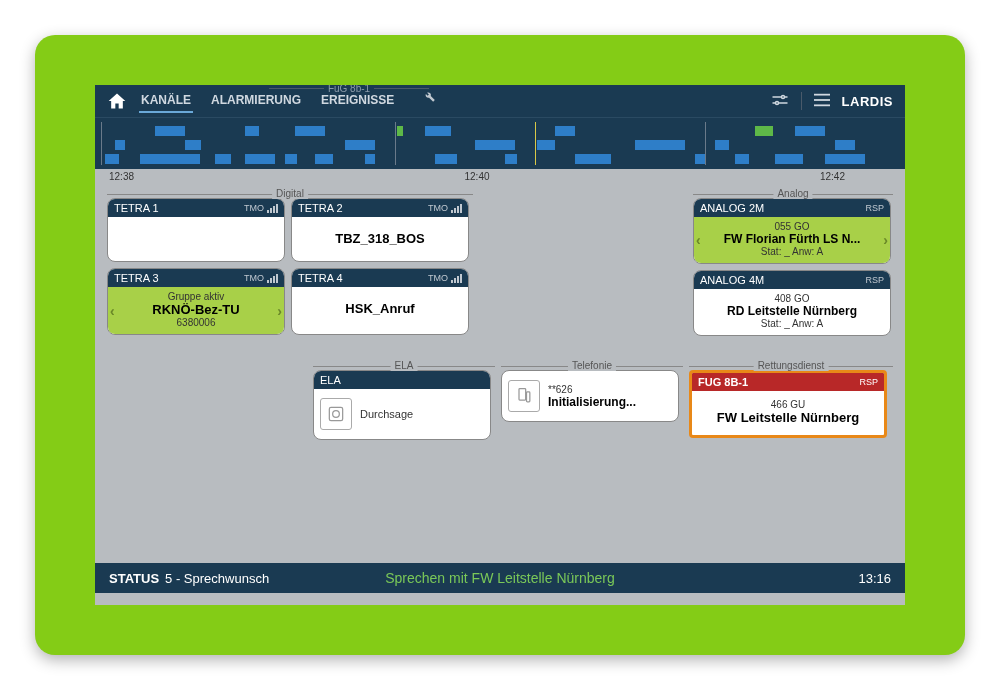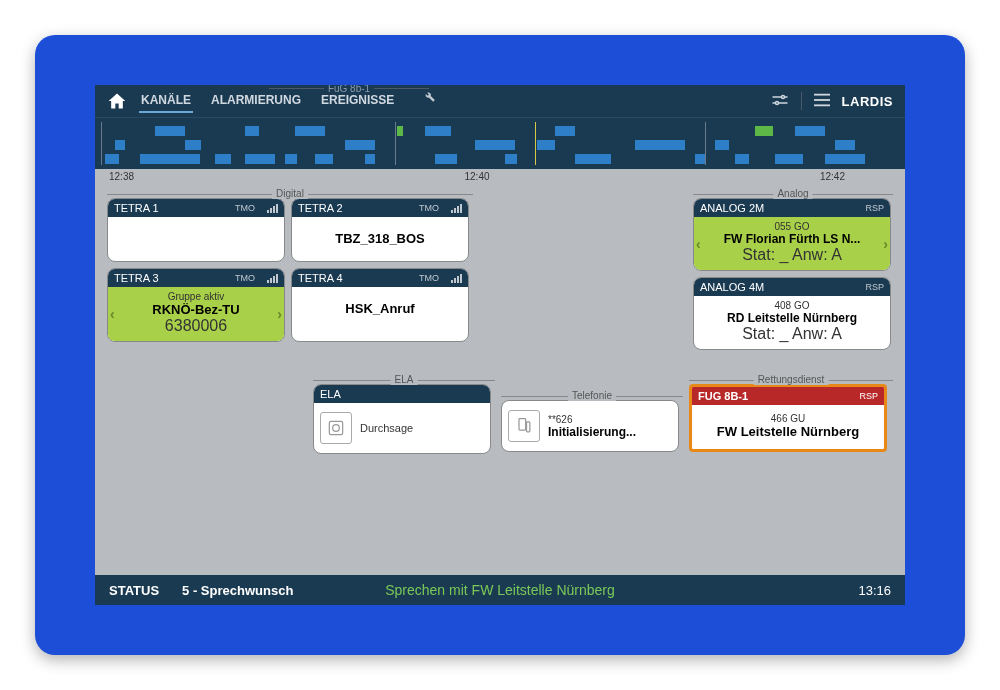--- a/index.html
+++ b/index.html
@@ -8,21 +8,21 @@
     font-family: "Segoe UI", Arial, sans-serif;
     display: flex;
     justify-content: center;
     align-items: center;
     height: 690px;
     width: 1000px;
   }
   .device {
     width: 930px;
     height: 620px;
-    background: #1d4ed8;
+    background: #84cc16;
     border-radius: 20px;
     padding: 50px 60px 50px 60px;
     box-shadow: 0 5px 15px rgba(0,0,0,0.3);
     position: relative;
   }
   .screen {
     width: 100%;
     height: 100%;
     background: #b8bcc0;
     position: relative;
@@ -159,37 +159,37 @@
   .card-header {
     background: #1a3a52;
     color: #fff;
     display: flex;
     justify-content: space-between;
     align-items: center;
     padding: 3px 6px;
     font-size: 11px;
   }
   .card-header.red { background: #b82828; }
-  .card-header .mode { font-size: 9px; color: #c0c8d0; display: flex; align-items: center; gap: 12px; }
+  .card-header .mode { font-size: 9px; color: #c0c8d0; display: flex; align-items: center; gap: 3px; }
   .signal { display: inline-flex; gap: 1px; align-items: flex-end; }
   .signal span { width: 2px; background: #c0c8d0; }
   .signal span:nth-child(1){height:3px}.signal span:nth-child(2){height:5px}.signal span:nth-child(3){height:7px}.signal span:nth-child(4){height:9px}
   .card-body {
     padding: 4px 6px 6px 6px;
     text-align: center;
     min-height: 44px;
     display: flex;
     flex-direction: column;
     justify-content: center;
     position: relative;
   }
   .card-body.green { background: #a8d048; }
   .card-sub { font-size: 10px; color: #333; }
   .card-main { font-weight: 700; font-size: 13px; color: #000; }
-  .card-extra { font-size: 16px; color: #333; }
+  .card-extra { font-size: 10px; color: #333; }
   .card.selected { border: 3px solid #e88818; border-radius: 4px; }
   .chev-l, .chev-r {
     position: absolute;
     top: 50%;
     transform: translateY(-50%);
     font-size: 14px;
     color: #888;
     font-weight: bold;
   }
   .chev-l { left: 2px; }
@@ -213,33 +213,33 @@
     display: flex;
     align-items: center;
     justify-content: center;
     color: #888;
   }
   .phone-text { display: flex; flex-direction: column; }
   
   
   .bottombar {
     position: absolute;
-    bottom: 0;
+    bottom: 12px;
     left: 0;
     right: 0;
     background: #1a3a52;
     height: 30px;
     display: flex;
     align-items: center;
     color: #fff;
     font-size: 13px;
     padding: 0 14px;
   }
   .status-label { font-weight: 600; margin-right: 6px; }
-  .status-val { font-weight: 700; margin-left: 17px; }
+  .status-val { font-weight: 400; }
   .bottom-center {
     position: absolute;
     left: 50%;
     transform: translateX(-50%);
     color: #7ac858;
     font-size: 14px;
   }
   .bottom-time { margin-left: auto; }
   .digital-row { display: flex; gap: 6px; }
 </style>
@@ -478,21 +478,21 @@
                     <circle cx="12" cy="12" r="4"></circle>
                   </svg>
               </div>
               <div class="phone-text">
                 <div class="card-sub" style="font-size:11px;">Durchsage</div>
               </div>
             </div>
           </div>
         </div>
 
-        <div class="group" style="width:182px;margin-top:16px;">
+        <div class="group" style="width:182px;">
           <div class="group-line"></div>
           <span class="group-label" style="background:#b8bcc0;">Telefonie</span>
           <div class="card phone-card">
             <div class="card-body">
               <div class="icon-box">
                 <svg width="20" height="20" viewBox="0 0 24 24" fill="none" stroke="#999" stroke-width="1.5">
                     <rect x="6" y="3" width="8" height="14" rx="1"></rect>
                     <rect x="15" y="7" width="4" height="12" rx="1"></rect>
                   </svg>
               </div>

